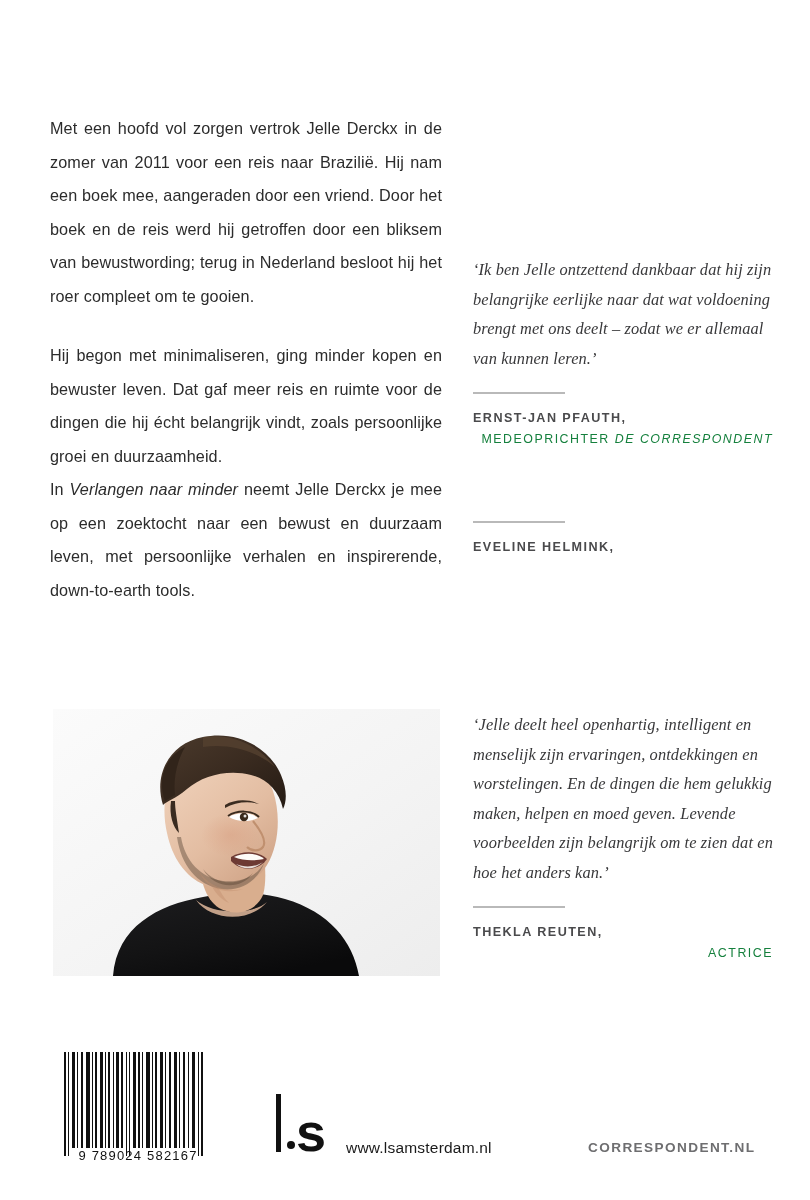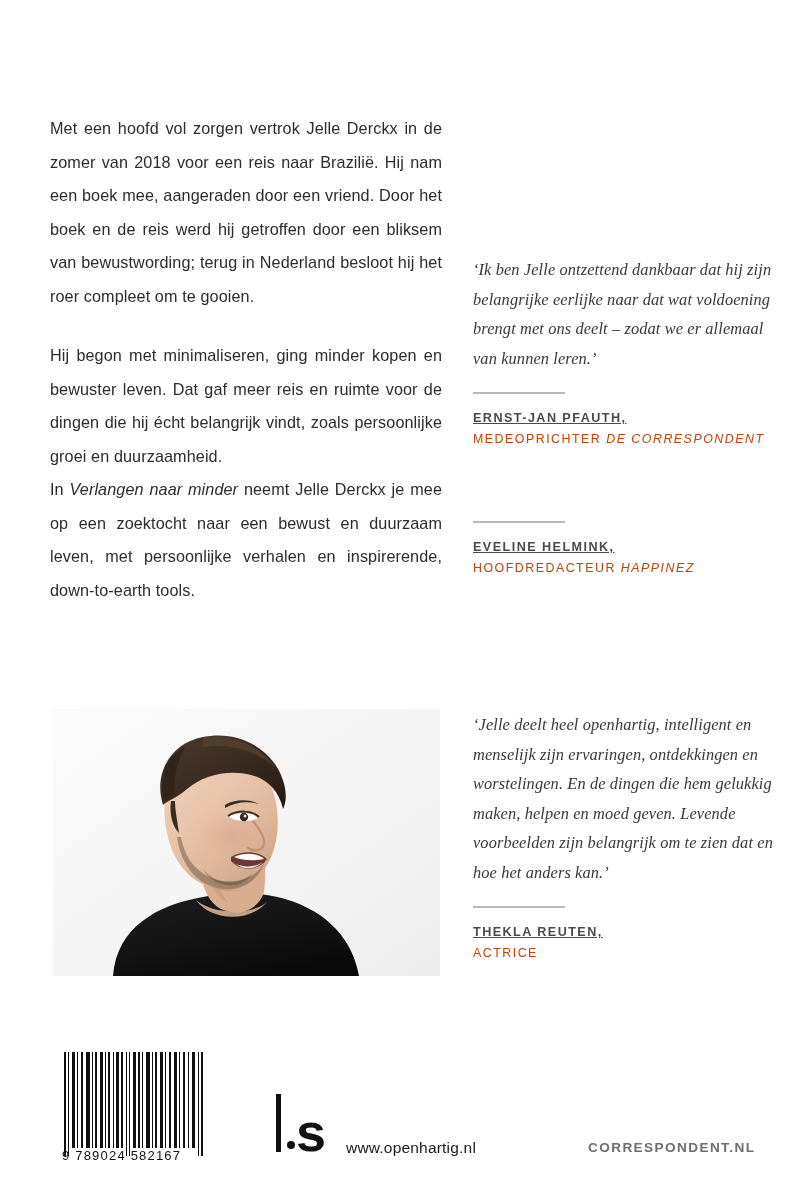--- a/index.html
+++ b/index.html
@@ -90,30 +90,30 @@
   }
 
   .attr-name {
     margin-top: 17px;
     font-family: "Liberation Sans", sans-serif;
     font-weight: bold;
     font-size: 12.6px;
     letter-spacing: 1.45px;
     color: #4a4a4c;
     text-transform: uppercase;
-    text-decoration: underline;
   }
 
   .attr-role {
     margin-top: 7px;
     font-family: "Liberation Sans", sans-serif;
     font-size: 12.4px;
     letter-spacing: 1.5px;
-    color: #c2410c;
+    color: #15803d;
     text-transform: uppercase;
+    text-align: right;
   }
 
   .attr-role .pub {
     font-style: italic;
   }
 
   
   .barcode {
     position: absolute;
     left: 62px;
@@ -127,20 +127,21 @@
   .barcode-digits {
     position: absolute;
     left: 62px;
     top: 1148px;
     width: 152px;
     font-family: "Liberation Sans", sans-serif;
     font-size: 13px;
     color: #111;
     letter-spacing: 1.2px;
     white-space: nowrap;
+    text-align: center;
   }
 
   .logo-ls {
     position: absolute;
     left: 272px;
     top: 1094px;
     width: 70px;
     height: 72px;
   }
 
@@ -197,21 +198,21 @@
     white-space: nowrap;
   }
 </style>
 </head>
 <body>
 
 <div class="page">
 
   <div class="left-col">
 
-    <p class="blurb">Met een hoofd vol zorgen vertrok Jelle Derckx in de zomer van 2018 voor een reis naar Brazilië. Hij nam een boek mee, aangeraden door een vriend. Door het boek en de reis werd hij getroffen door een bliksem van bewustwording; terug in Nederland besloot hij het roer compleet om te gooien.</p>
+    <p class="blurb">Met een hoofd vol zorgen vertrok Jelle Derckx in de zomer van 2011 voor een reis naar Brazilië. Hij nam een boek mee, aangeraden door een vriend. Door het boek en de reis werd hij getroffen door een bliksem van bewustwording; terug in Nederland besloot hij het roer compleet om te gooien.</p>
 
     <p class="blurb">
       <span>Hij begon met minimaliseren, ging minder kopen en bewuster leven. Dat gaf meer reis en ruimte voor de dingen die hij écht belangrijk vindt, zoals persoonlijke groei en duurzaamheid.</span><br>
       <span>In </span><span class="ital">Verlangen naar minder</span><span> neemt Jelle Derckx je mee op een zoektocht naar een bewust en duurzaam leven, met persoonlijke verhalen en inspirerende, down-to-earth tools.</span>
     </p>
   </div>
 
   <div class="photo-frame">
     <svg class="photo-svg" viewBox="0 0 387 267" preserveAspectRatio="xMidYMid slice">
       <defs>
@@ -296,23 +297,20 @@
       <div class="rule"></div>
       <div class="attr-name">ERNST-JAN PFAUTH,</div>
       <div class="attr-role">
         <span>MEDEOPRICHTER </span><span class="pub">DE CORRESPONDENT</span>
       </div>
     </div>
 
     <div class="testimonial t2">
       <div class="rule"></div>
       <div class="attr-name">EVELINE HELMINK,</div>
-      <div class="attr-role">
-        <span>HOOFDREDACTEUR </span><span class="pub">HAPPINEZ</span>
-      </div>
     </div>
 
     <div class="testimonial t3">
       <div class="quote-text">‘Jelle deelt heel openhartig, intelligent en menselijk zijn ervaringen, ontdekkingen en worstelingen. En de dingen die hem gelukkig maken, helpen en moed geven. Levende voorbeelden zijn belangrijk om te zien dat en hoe het anders kan.’</div>
       <div class="rule"></div>
       <div class="attr-name">THEKLA REUTEN,</div>
       <div class="attr-role">
         <span>ACTRICE</span><span class="pub"></span>
       </div>
     </div>
@@ -360,17 +358,17 @@
   </div>
 
   <div class="barcode-digits">9  789024  582167</div>
 
   <div class="logo-ls">
     <span class="bar"></span>
     <span class="dot"></span>
     <span class="s">s</span>
   </div>
 
-  <div class="site-url">www.openhartig.nl</div>
+  <div class="site-url">www.lsamsterdam.nl</div>
 
   <div class="grow-url">CORRESPONDENT.NL</div>
 
 </div>
 
 </body></html>

